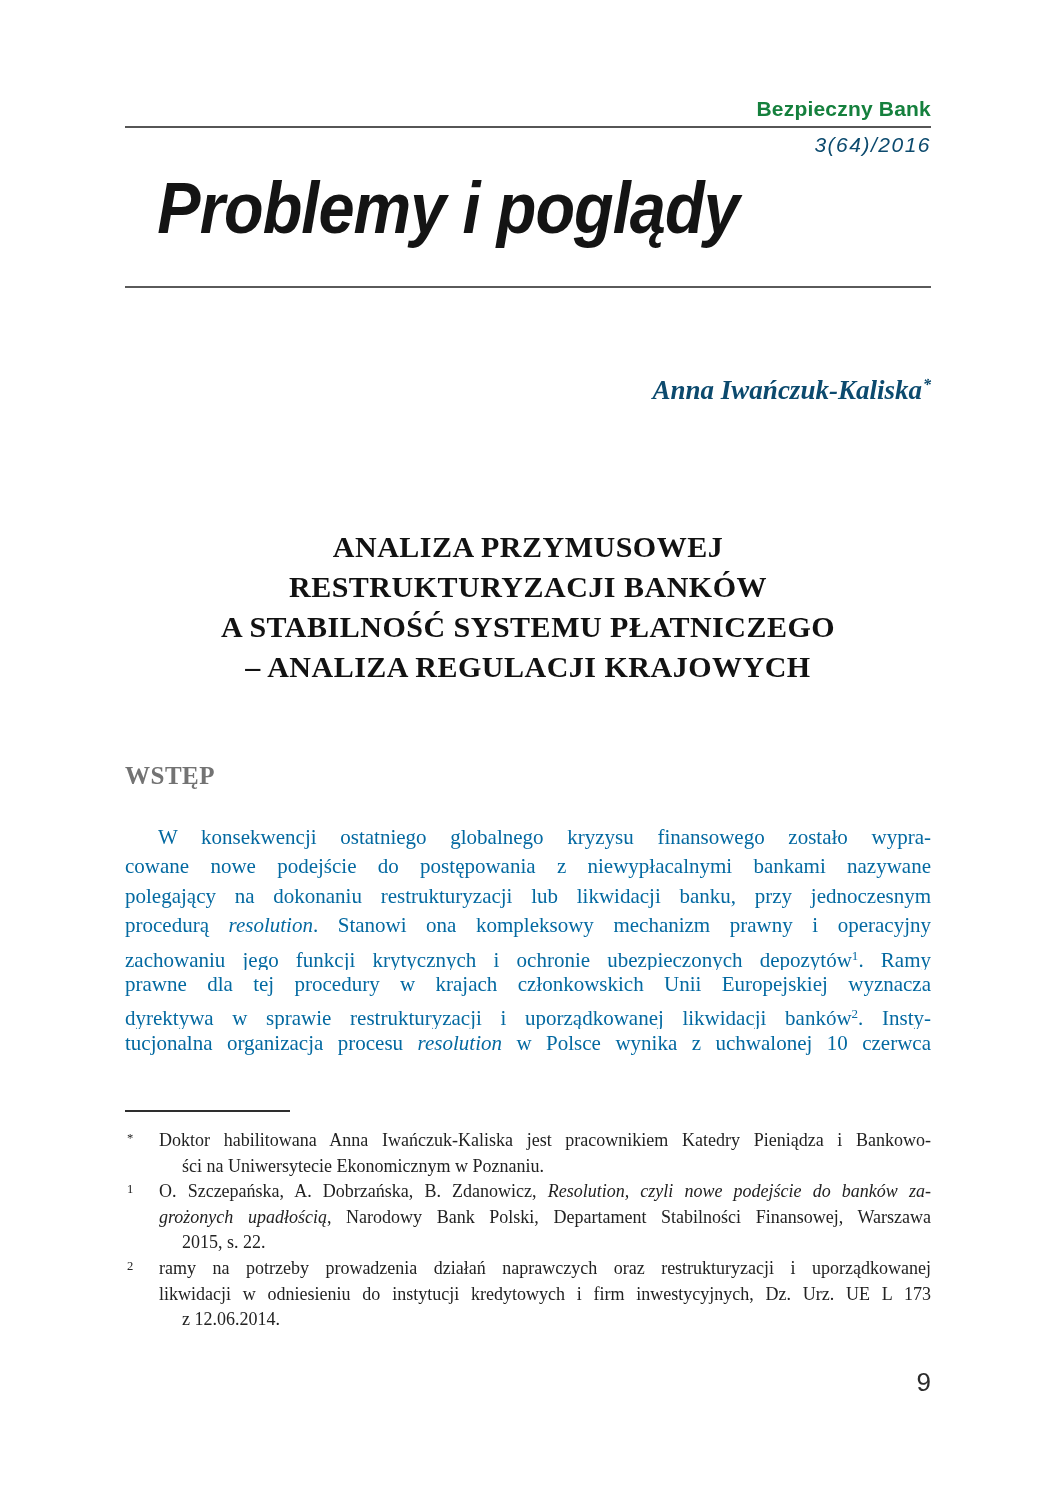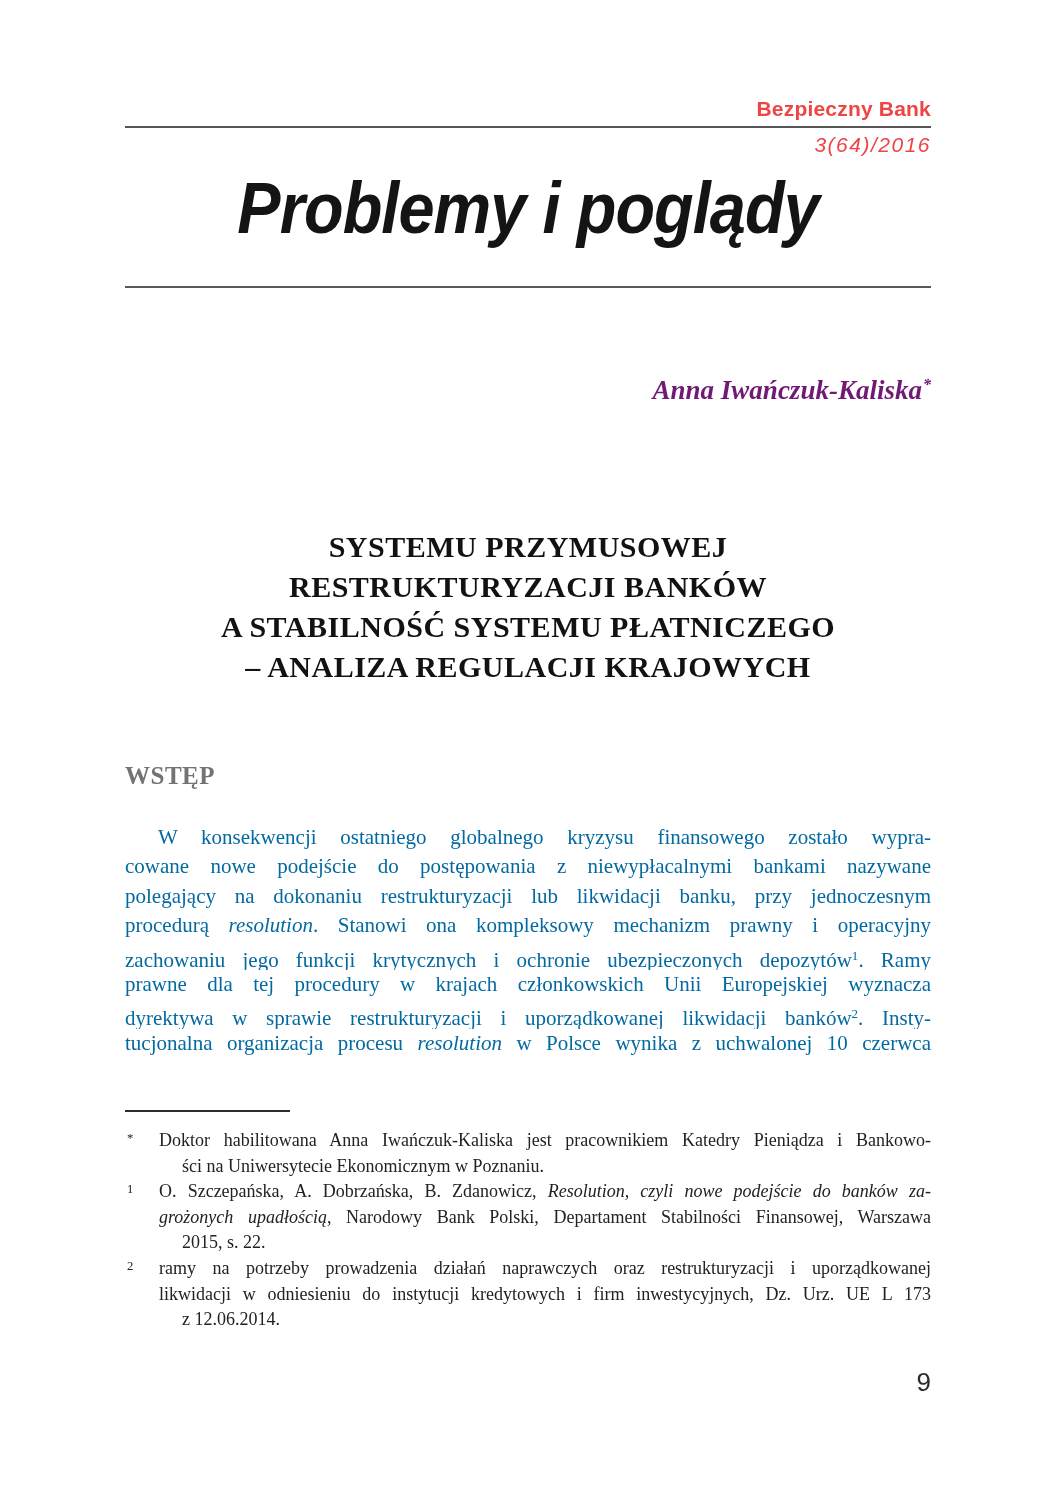--- a/index.html
+++ b/index.html
@@ -11,56 +11,56 @@
     font-family: "Liberation Serif", serif;
     color: #1d1d1d;
     overflow: hidden;
   }
 
   
   .journal-name {
     position: absolute; top: 97px; right: 127px;
     font-family: "Liberation Sans", sans-serif;
     font-weight: bold; font-size: 21px; letter-spacing: 0.2px;
-    color: #ef4444;
+    color: #15803d;
   }
   .rule-top {
     position: absolute; left: 125px; width: 806px; top: 126px;
     height: 2px; background: #565656;
   }
   .issue {
     position: absolute; top: 133px; right: 127px;
     font-family: "Liberation Sans", sans-serif;
     font-size: 21px; font-style: italic; letter-spacing: 1.5px;
-    color: #ef4444;
+    color: #0c4a6e;
   }
 
   
   .banner {
     position: absolute; left: 125px; width: 806px; top: 158px;
-    text-align: center; line-height: 100px; height: 110px;
+    text-align: left; line-height: 100px; height: 110px;
   }
   .banner-text {
     display: inline-block;
     font-family: "Liberation Sans", sans-serif;
     font-style: italic; font-weight: bold;
     font-size: 72px; letter-spacing: -1px;
     transform: scaleX(0.9); transform-origin: 50% 50%;
     color: #141414; white-space: nowrap;
   }
   .rule-banner {
     position: absolute; left: 125px; width: 806px; top: 286px;
     height: 2px; background: #5a5a5a;
   }
 
   
   .byline {
     position: absolute; top: 375px; right: 127px;
     font-weight: bold; font-style: italic; font-size: 27px;
-    color: #701a75; white-space: nowrap;
+    color: #0c4a6e; white-space: nowrap;
   }
   .byline .mark { font-size: 60%; vertical-align: 0.55em; margin-left: 1px; }
 
   
   .article-title {
     position: absolute; left: 125px; width: 806px; top: 527px;
     text-align: center; font-weight: bold; font-size: 30px;
     line-height: 40px; letter-spacing: 0.5px; color: #121212;
   }
 
@@ -119,21 +119,21 @@
   <div class="banner">
     <span class="banner-text">Problemy i poglądy</span>
   </div>
   <div class="rule-banner"></div>
 
   <div class="byline">
     <span>Anna Iwańczuk-Kaliska</span><span class="mark">*</span>
   </div>
 
   <div class="article-title">
-    <div class="t-line">SYSTEMU PRZYMUSOWEJ</div>
+    <div class="t-line">ANALIZA PRZYMUSOWEJ</div>
     <div class="t-line">RESTRUKTURYZACJI BANKÓW</div>
     <div class="t-line">A STABILNOŚĆ SYSTEMU PŁATNICZEGO</div>
     <div class="t-line">– ANALIZA REGULACJI KRAJOWYCH</div>
   </div>
 
   <div class="intro-heading">WSTĘP</div>
 
   <div class="paragraph">
     <div class="p-line first"><span>W konsekwencji ostatniego globalnego kryzysu finansowego zostało wypra-</span></div>
     <div class="p-line"><span>cowane nowe podejście do postępowania z niewypłacalnymi bankami nazywane</span></div>

